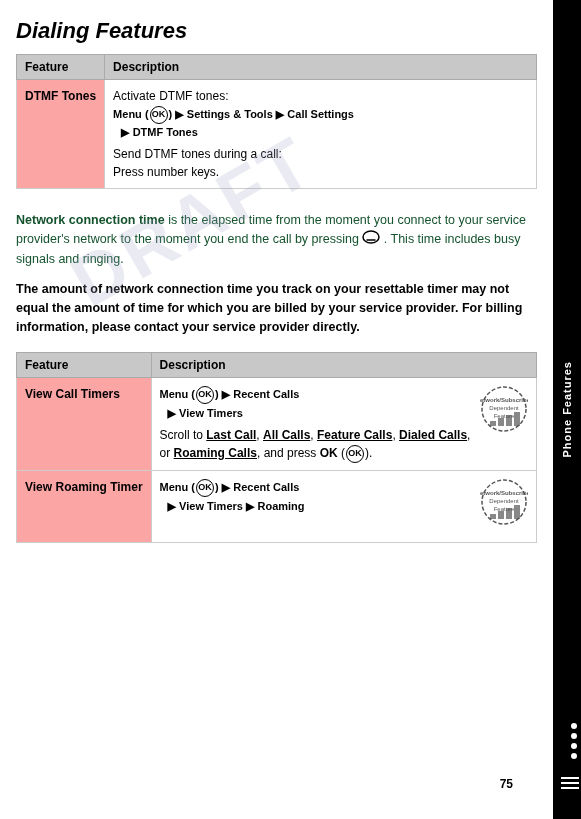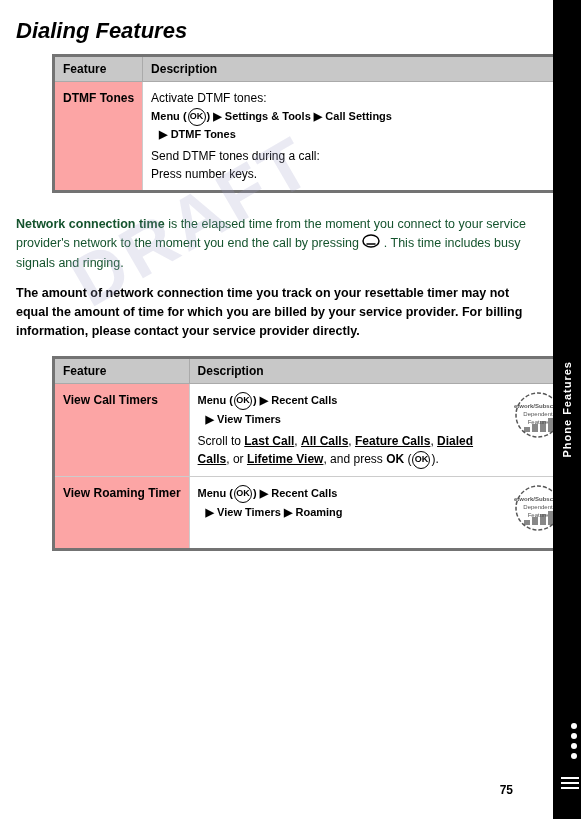--- a/index.html
+++ b/index.html
@@ -71,43 +71,42 @@
     
     .main-content {
       flex: 1;
       padding: 18px 16px 18px 16px;
       position: relative;
     }
 
     
     .page-number {
       position: absolute;
-      bottom: 22px;
+      bottom: 28px;
       right: 40px;
       font-size: 12px;
       font-weight: bold;
       color: #000;
     }
 
     
     .section-title {
       font-size: 22px;
       font-weight: bold;
       color: #000;
       margin-bottom: 10px;
       font-style: italic;
     }
 
     
     .feature-table {
       width: 100%;
       border-collapse: collapse;
       margin-bottom: 22px;
-      border: 3px solid #737373;
-      margin-left: 36px;
+      border: 1px solid #737373;
     }
     .feature-table thead tr th {
       background: #c8c8c8;
       padding: 5px 8px;
       text-align: left;
       font-size: 12px;
       font-weight: bold;
       border: 1px solid #aaa;
     }
     .feature-table tbody tr td {
@@ -259,21 +258,21 @@
                 <text x="24" y="25" text-anchor="middle" font-size="6" fill="#555">Dependent</text>
                 <text x="24" y="33" text-anchor="middle" font-size="6" fill="#555">Feature</text>
                 <rect x="10" y="36" width="6" height="5" fill="#555" opacity="0.7"></rect>
                 <rect x="18" y="33" width="6" height="8" fill="#555" opacity="0.7"></rect>
                 <rect x="26" y="30" width="6" height="11" fill="#555" opacity="0.7"></rect>
                 <rect x="34" y="27" width="6" height="14" fill="#555" opacity="0.7"></rect>
               </svg>
             </div>
             <span class="menu-text">Menu (<span class="ok-btn">OK</span>) ▶ Recent Calls</span><br>
             <span class="menu-text" style="margin-left:8px;">▶ View Timers</span><br>
-            <span style="display:block; margin-top:4px;">Scroll to <span class="underline bold">Last Call</span>, <span class="underline bold">All Calls</span>, <span class="underline bold">Feature Calls</span>, <span class="underline bold">Dialed Calls</span>, or <span class="underline bold">Lifetime View</span>, and press <span class="bold">OK</span> (<span class="ok-btn">OK</span>).</span>
+            <span style="display:block; margin-top:4px;">Scroll to <span class="underline bold">Last Call</span>, <span class="underline bold">All Calls</span>, <span class="underline bold">Feature Calls</span>, <span class="underline bold">Dialed Calls</span>, or <span class="underline bold">Roaming Calls</span>, and press <span class="bold">OK</span> (<span class="ok-btn">OK</span>).</span>
           </td>
         </tr>
 
         <tr>
           <td>View Roaming Timer</td>
           <td>
             <div style="float:right; margin-left:6px; margin-bottom:4px;">
               <svg width="48" height="48" viewBox="0 0 48 48">
                 <circle cx="24" cy="24" r="22" fill="none" stroke="#555" stroke-width="1.5" stroke-dasharray="4,2"></circle>
                 <text x="24" y="17" text-anchor="middle" font-size="6" fill="#555" font-weight="bold">Network/Subscriber</text>

